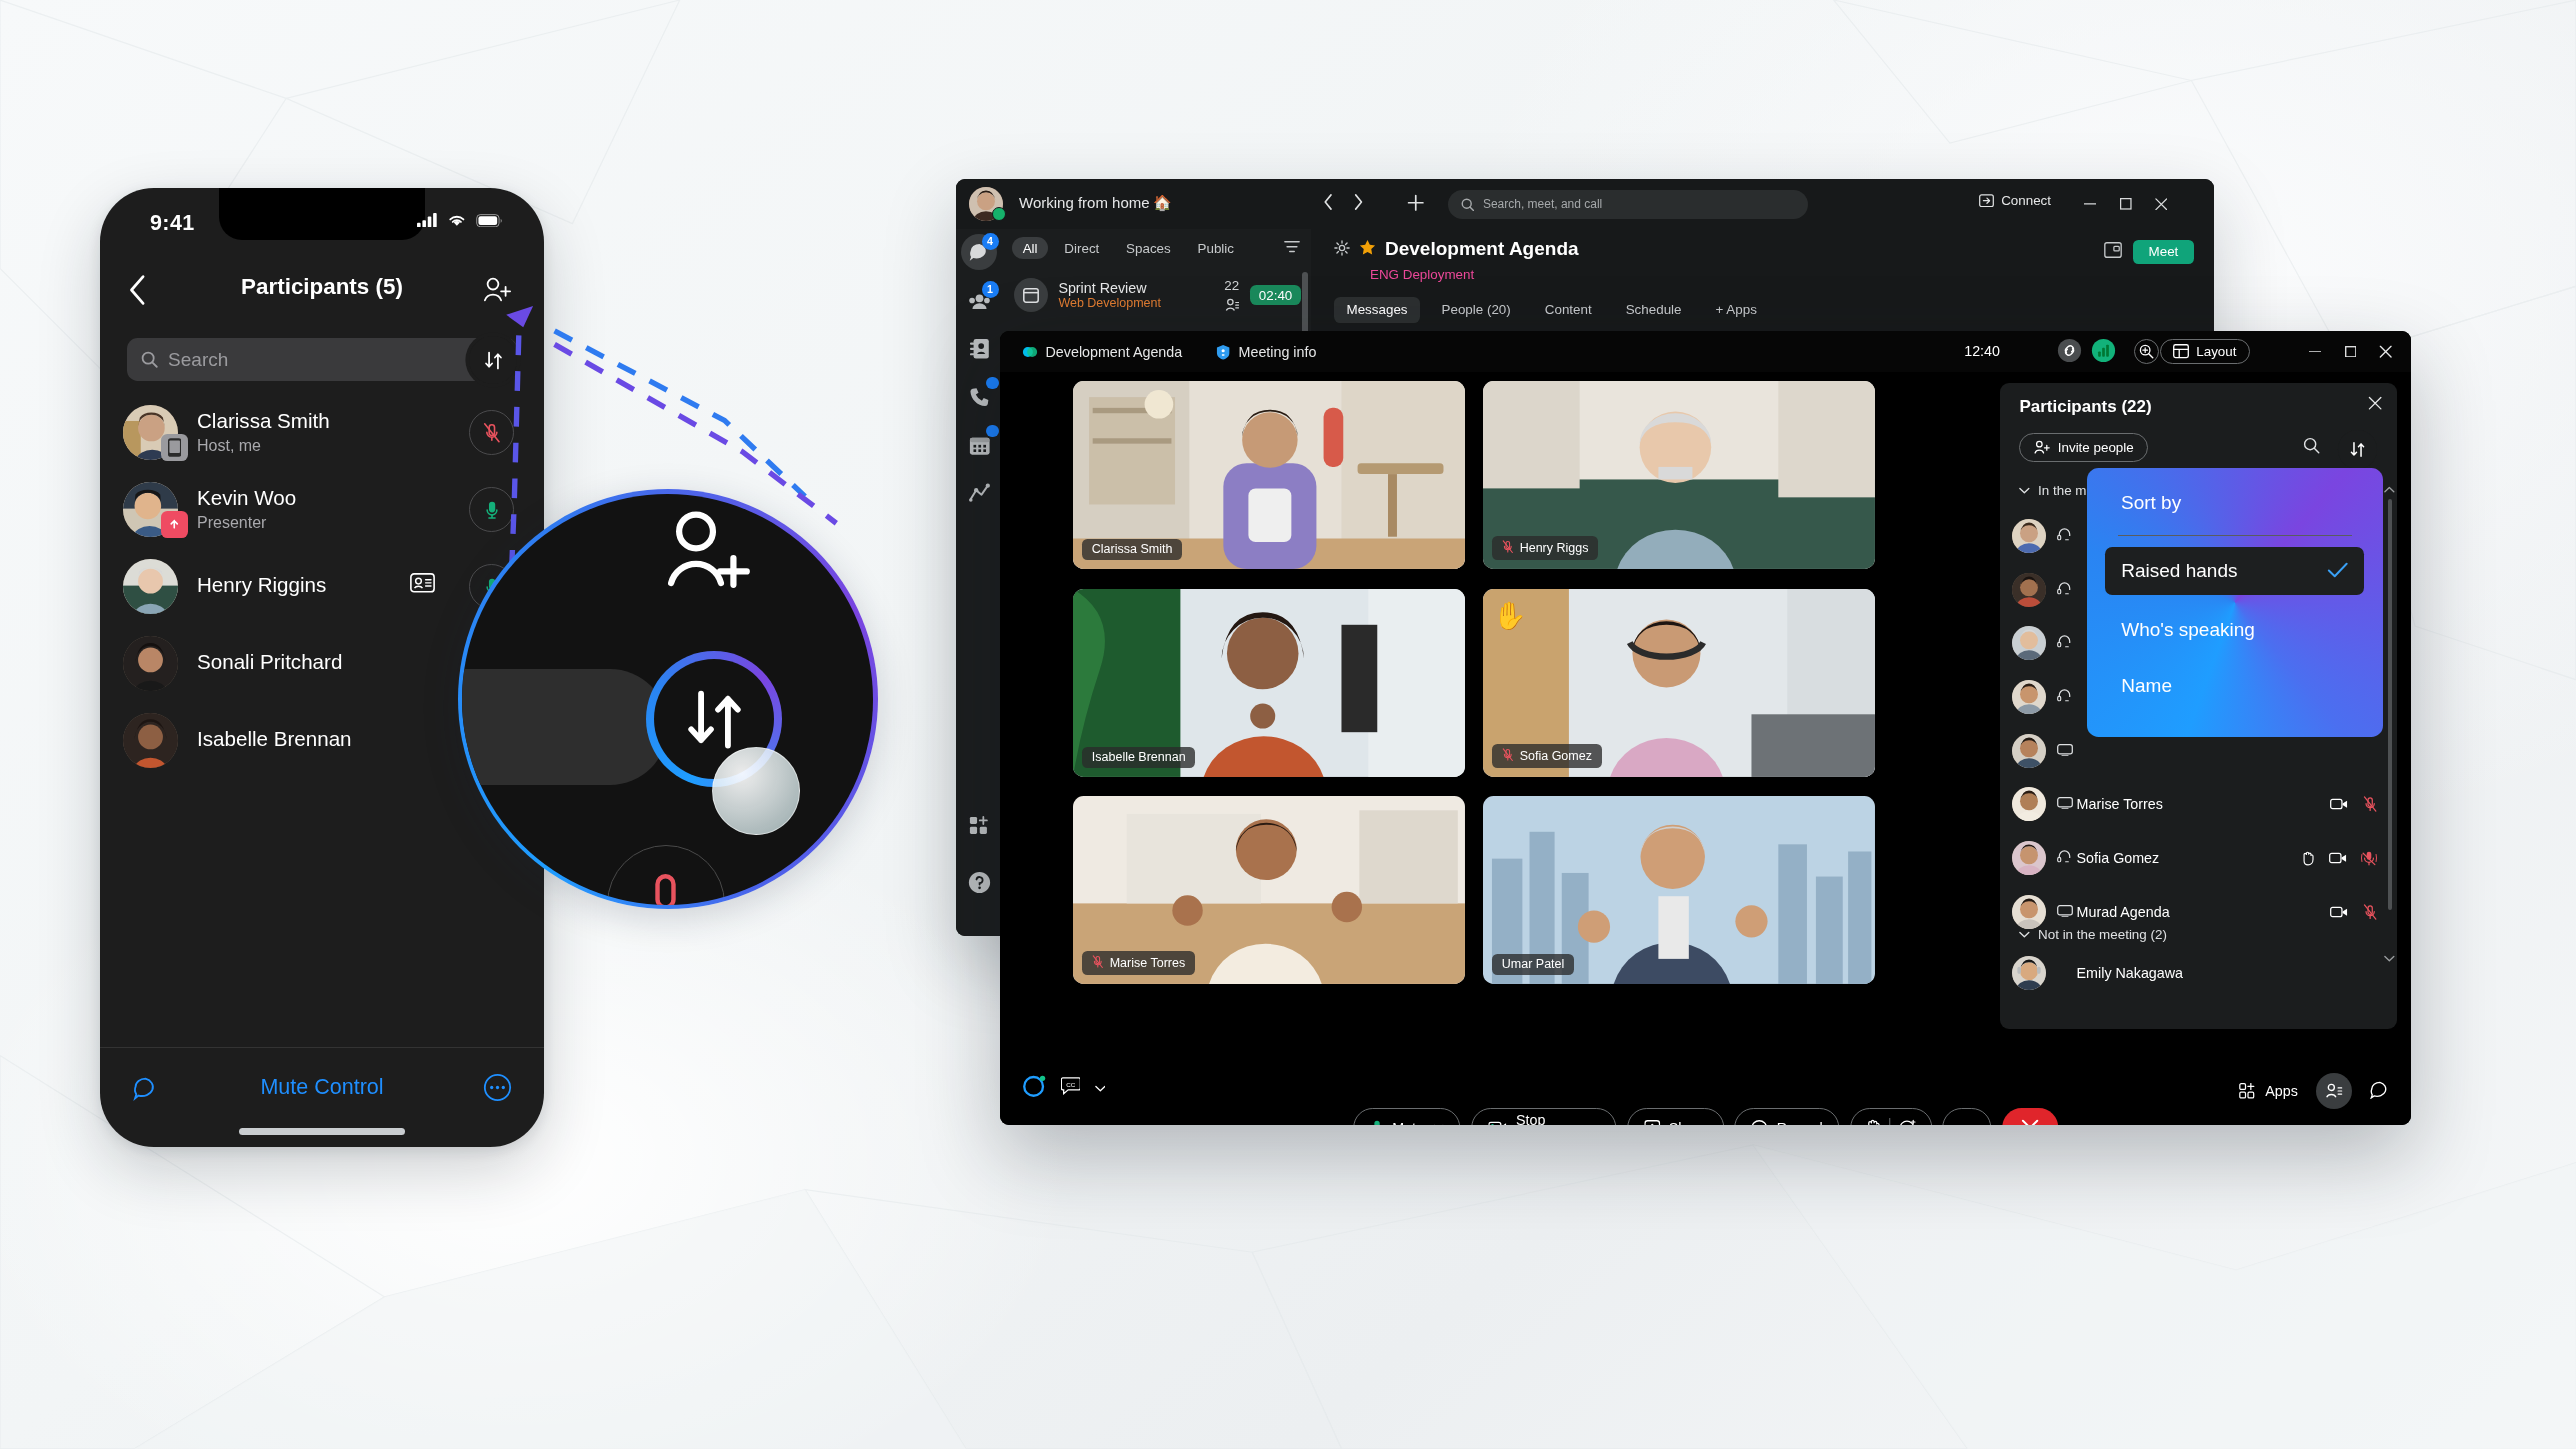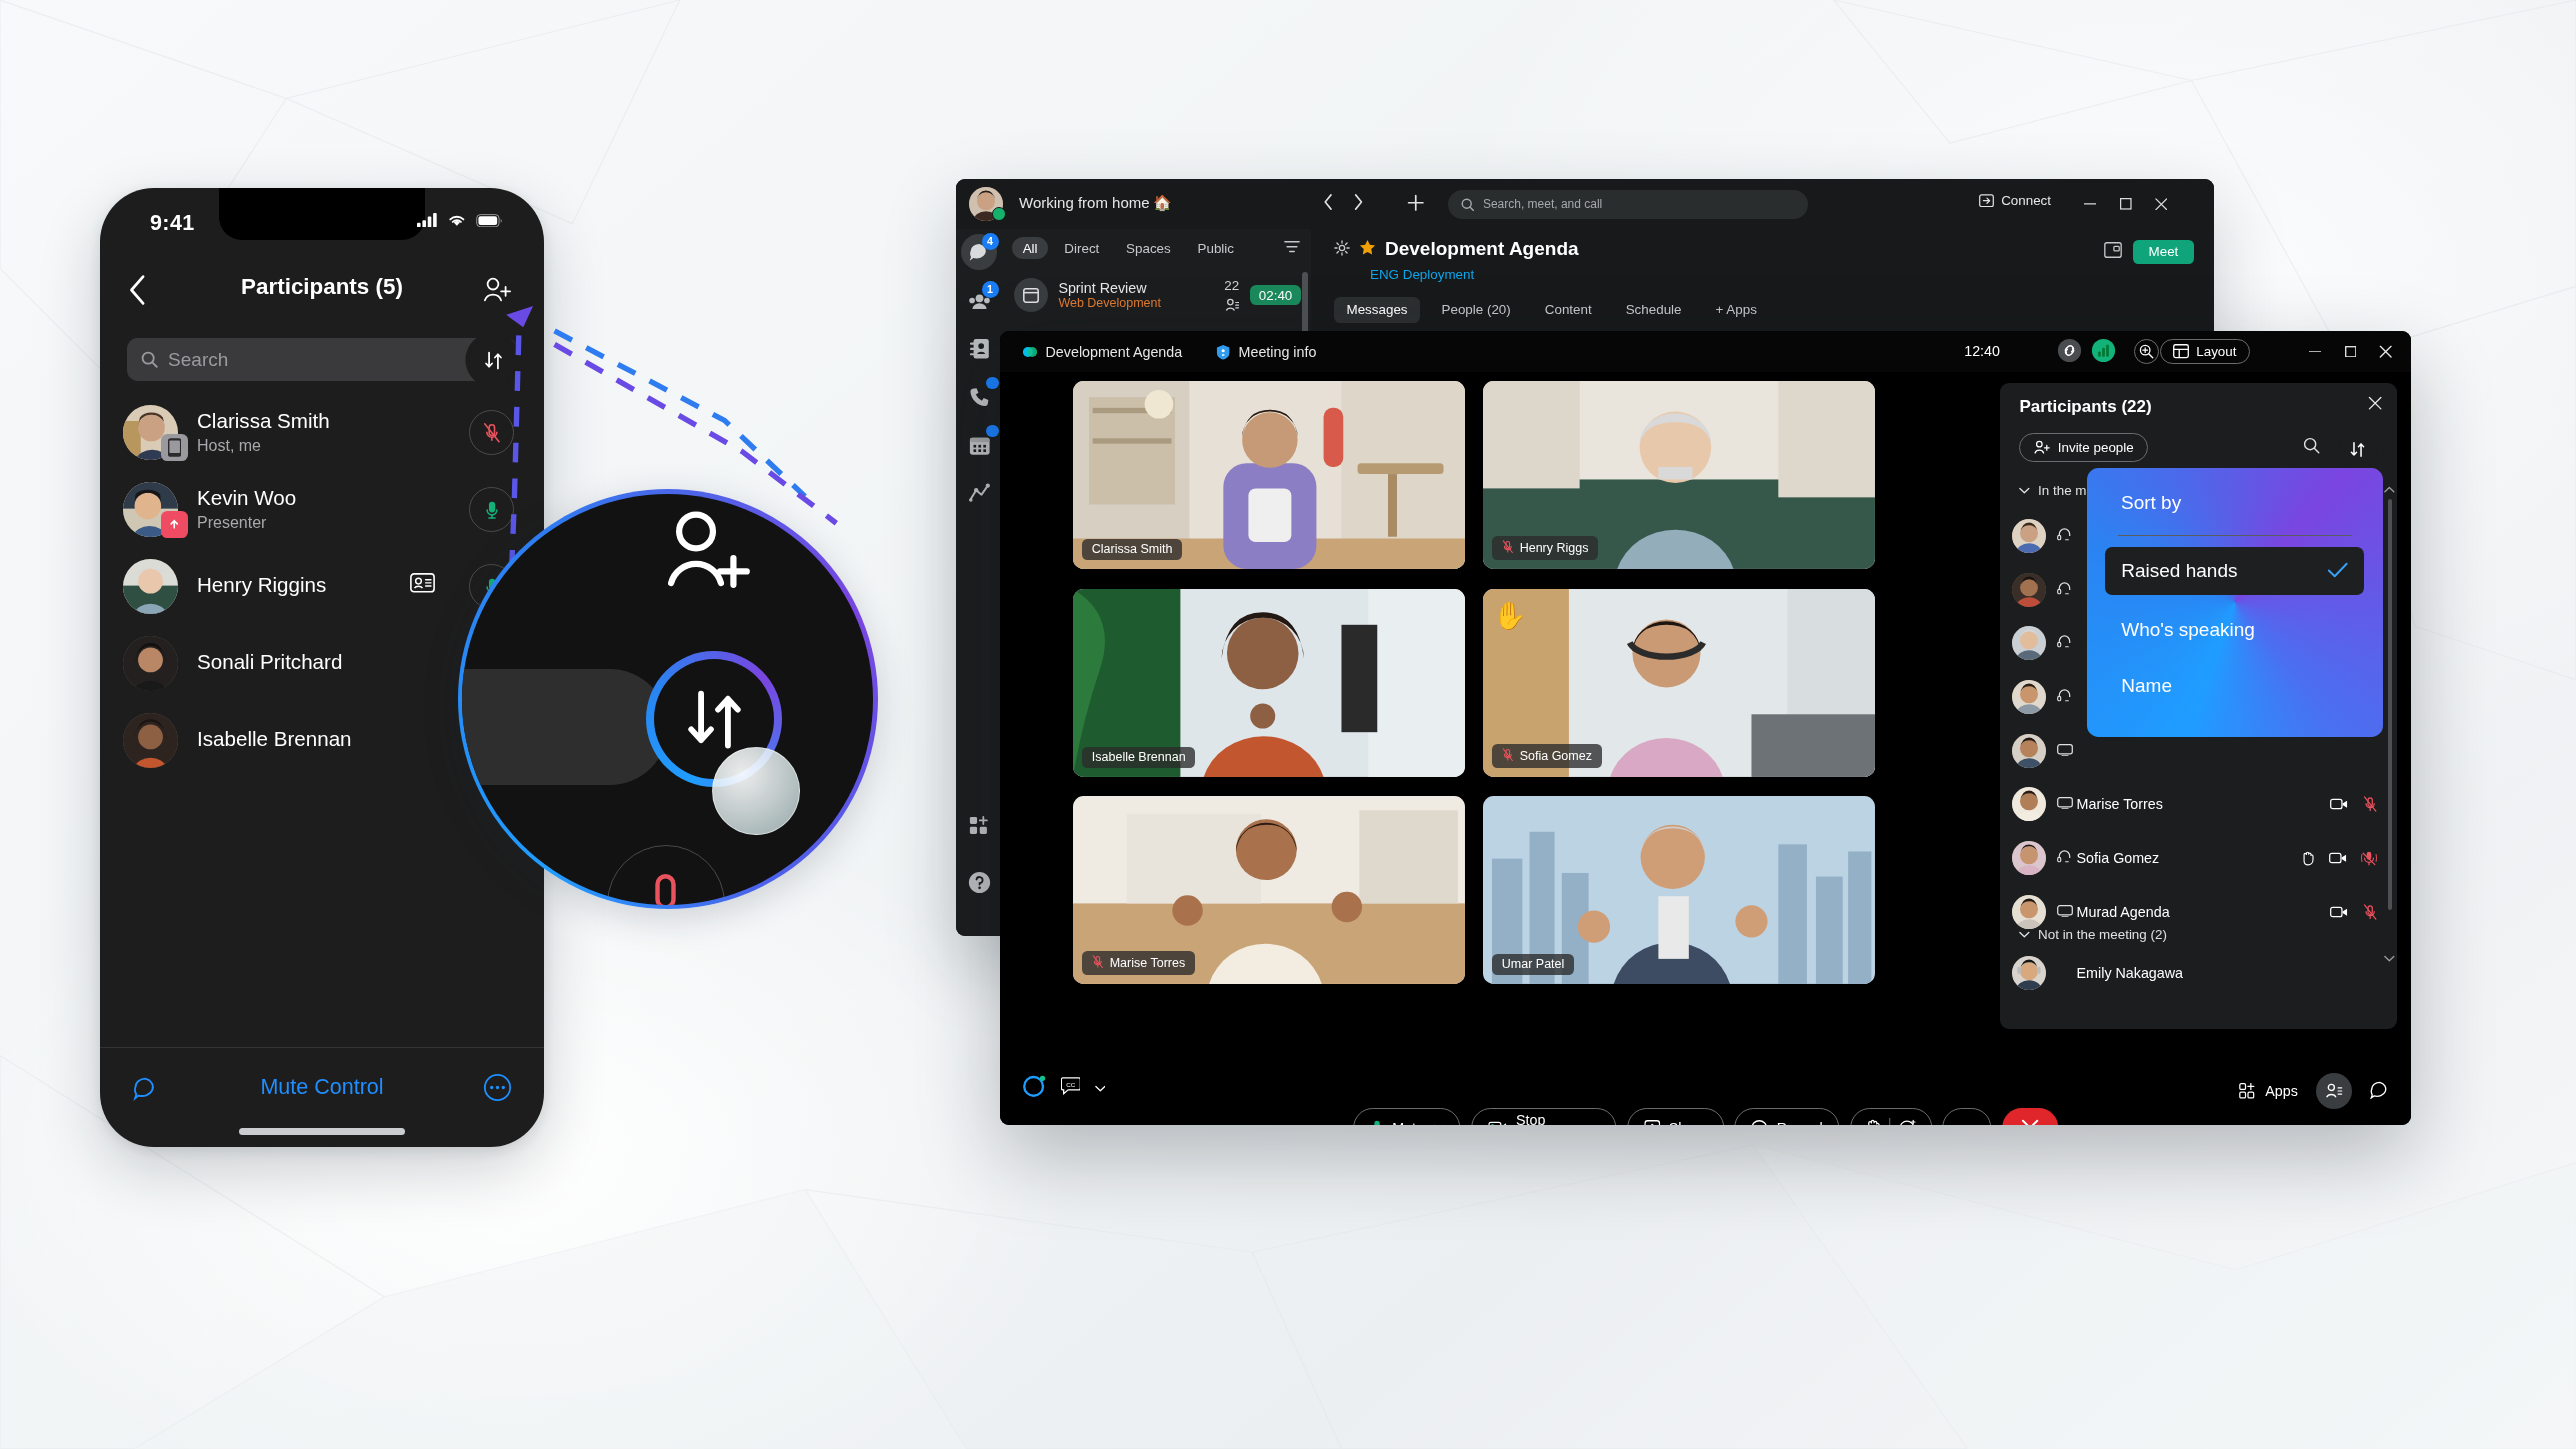--- a/index.html
+++ b/index.html
@@ -151,21 +151,21 @@
   #li-title { color:#e6e7e8; font-size:14.3px; }
   #li-sub { color:#e07c32; font-size:12.5px; }
   #li-count { color:#d2d5d7; font-size:13.4px; display:flex; align-items:center; gap:4.5px;flex-direction:column;}
   #li-timer { background:#1a8a5c; color:#fff; font-size:13.4px; border-radius:6.3px; padding:2.7px 9px; }
   #list-scroll { position:absolute; right:3.6px; top:43px; width:6.3px; height:63px; border-radius:3.6px;
                  background:#4e5153; }
 
   #app-main { position:absolute; left:355px; top:50px; right:0; bottom:0; background:#17191a; }
   #space-header { position:absolute; left:23px; top:9px; display:flex; align-items:center; gap:9px;}
   #space-title { color:#fff; font-size:19px; font-weight:bold; }
-  #space-sub { position:absolute; left:59px; top:38px; color:#0ea5e9; font-size:13.4px; }
+  #space-sub { position:absolute; left:59px; top:38px; color:#ec4899; font-size:13.4px; }
   #space-right { position:absolute; right:19.7px; top:10.7px; display:flex; align-items:center; gap:10.7px;}
   #meet-btn { background:#10a47a; color:#fff; font-size:13.4px; border-radius:5.4px; padding:4.5px 16px; }
   #space-tabs { position:absolute; left:23px; top:68px; display:flex; gap:9px; }
   .space-tab { color:#c6c9cb; font-size:13.4px; padding:5.4px 12.5px; border-radius:6.3px; }
   .space-tab.active { background:#2c2f30; color:#fff; }
 
   
   #meeting {
     position:absolute; left:1000px; top:331px; width:1411px; height:794px;
     background:#000; border-radius:9px; overflow:hidden;

